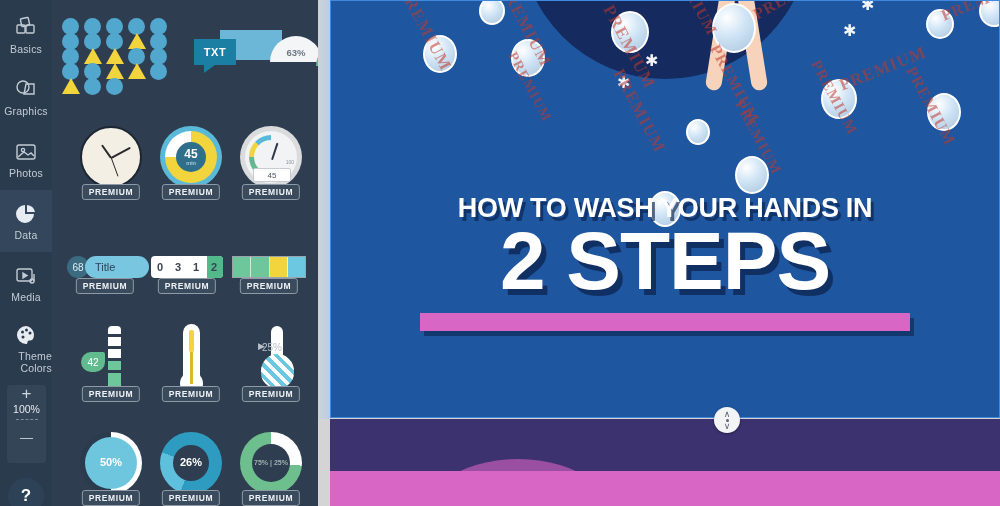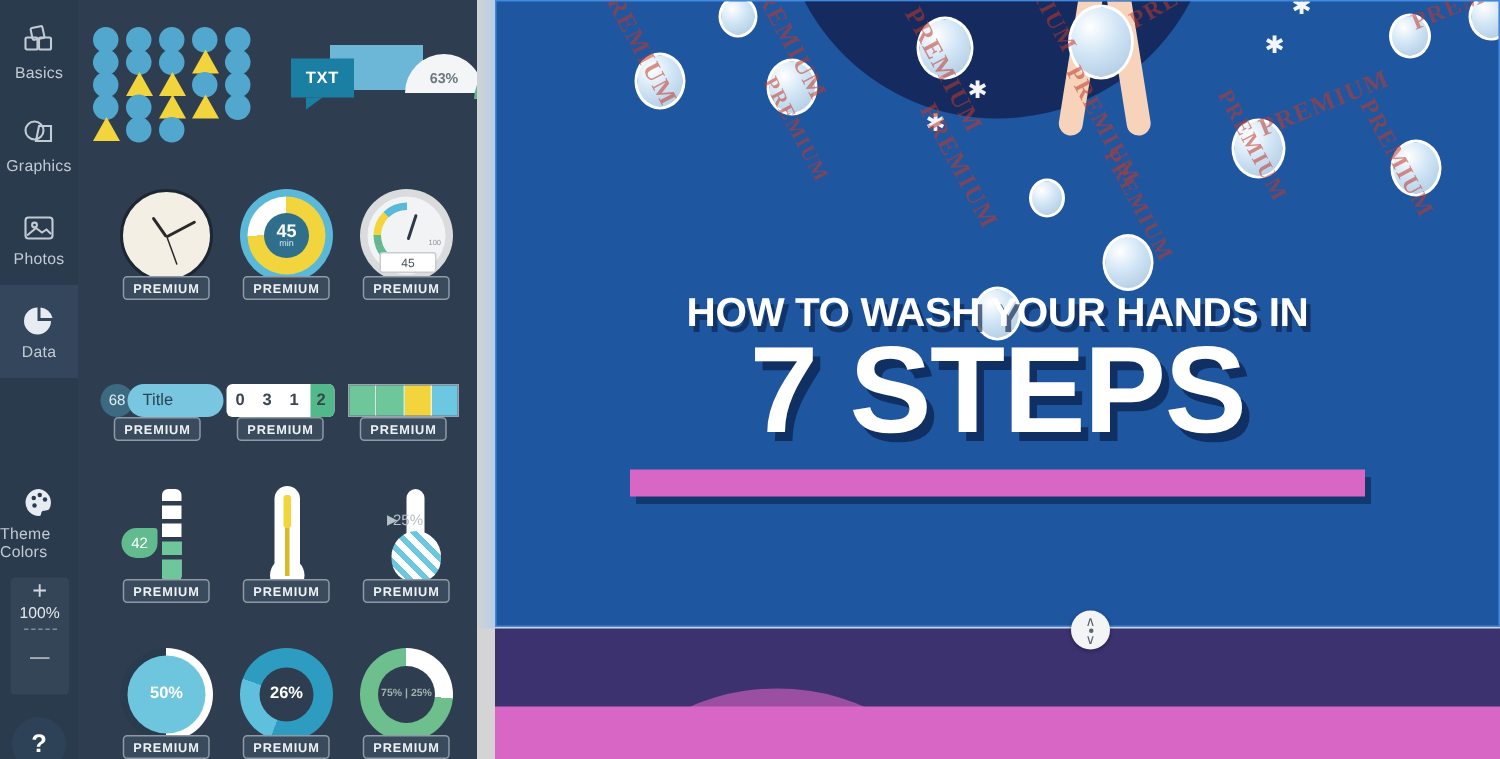--- a/index.html
+++ b/index.html
@@ -17,21 +17,21 @@
     background:#2b3b4e;
   }
   .rail-item{
     position:absolute;left:0;width:52px;
     display:flex;flex-direction:column;align-items:center;justify-content:center;
     color:#b9c3cd;cursor:pointer;
   }
   .rail-item.active{background:#34465b;}
   .rail-ico{display:block;height:26px;display:flex;align-items:center;justify-content:center;}
   .rail-lbl{
-    font-size:10.5px;line-height:11.5px;text-align:left;color:#c2cbd4;
+    font-size:10.5px;line-height:11.5px;text-align:right;color:#c2cbd4;
     margin-top:3px;letter-spacing:.2px;
   }
   #zoombox{
     position:absolute;left:7px;top:385px;width:39px;height:78px;
     background:#344558;border-radius:3px;
     display:flex;flex-direction:column;align-items:center;
   }
   .zsign{color:#cfd6dd;font-size:17px;line-height:17px;}
   .zval{color:#e3e8ec;font-size:10.5px;margin-top:1px;}
   .ztrack{width:22px;border-top:1px dashed #7e8d9c;margin-top:4px;height:1px;}
@@ -197,20 +197,31 @@
     <div class="rail-item active" style="top:190px;height:62px;">
       <span class="rail-ico">
         <svg width="24" height="24" viewBox="0 0 24 24">
           <path d="M11 3 A9 9 0 1 0 20 12 L11 12 Z" fill="#e6ecf2"></path>
           <path d="M13 3 A9 9 0 0 1 21 10 L13 10 Z" fill="#e6ecf2"></path>
         </svg>
       </span>
       <span class="rail-lbl">Data</span>
     </div>
 
+    <div class="rail-item" style="top:252px;height:62px;">
+      <span class="rail-ico">
+        <svg width="24" height="24" viewBox="0 0 24 24" fill="none" stroke="#c2cbd4" stroke-width="1.4">
+          <rect x="3" y="5" width="15" height="12" rx="2"></rect>
+            <path d="M9 9 L13 11.5 L9 14 Z" fill="#c2cbd4"></path>
+          <circle cx="18" cy="17" r="2"></circle>
+            <path d="M20 17 L20 10"></path>
+        </svg>
+      </span>
+      <span class="rail-lbl">Media</span>
+    </div>
 
     <div class="rail-item" style="top:314px;height:68px;">
       <span class="rail-ico">
         <svg width="24" height="24" viewBox="0 0 24 24">
           <path d="M12 3 A9 9 0 1 0 12 21 C14 21 13 19 14 18 C15 17 18 18 19 16 A9 9 0 0 0 12 3 Z" fill="#e6ecf2"></path>
           <circle cx="8.5" cy="9" r="1.5" fill="#2b3b4e"></circle>
             <circle cx="12.5" cy="7" r="1.5" fill="#2b3b4e"></circle>
           <circle cx="16" cy="10" r="1.5" fill="#2b3b4e"></circle>
             <circle cx="9" cy="14" r="1.5" fill="#2b3b4e"></circle>
         </svg>
@@ -458,21 +469,21 @@
         <span class="wm" style="left:386px;top:128px;font-size:15px;transform:rotate(62deg);">PREMIUM</span>
         <span class="wm" style="left:318px;top:-14px;font-size:16px;transform:rotate(62deg);">PREMIUM</span>
         <span class="wm" style="left:462px;top:88px;font-size:15px;transform:rotate(62deg);">PREMIUM</span>
         <span class="wm" style="left:506px;top:58px;font-size:17px;transform:rotate(-22deg);">PREMIUM</span>
         <span class="wm" style="left:556px;top:96px;font-size:16px;transform:rotate(62deg);">PREMIUM</span>
         <span class="wm" style="left:608px;top:-10px;font-size:16px;transform:rotate(-22deg);">PREMIUM</span>
         <span class="wm" style="left:418px;top:-16px;font-size:16px;transform:rotate(-30deg);">PREMIUM</span>
 
         <div id="titleblock">
           <div id="t1">HOW TO WASH YOUR HANDS IN</div>
-          <div id="t2">7 STEPS</div>
+          <div id="t2">2 STEPS</div>
           <div id="tbar"></div>
         </div>
       </div>
 
       <div id="sec2">
         <div id="blob"></div>
         <div id="pinkband"></div>
       </div>
 
       <div id="divhandle">

